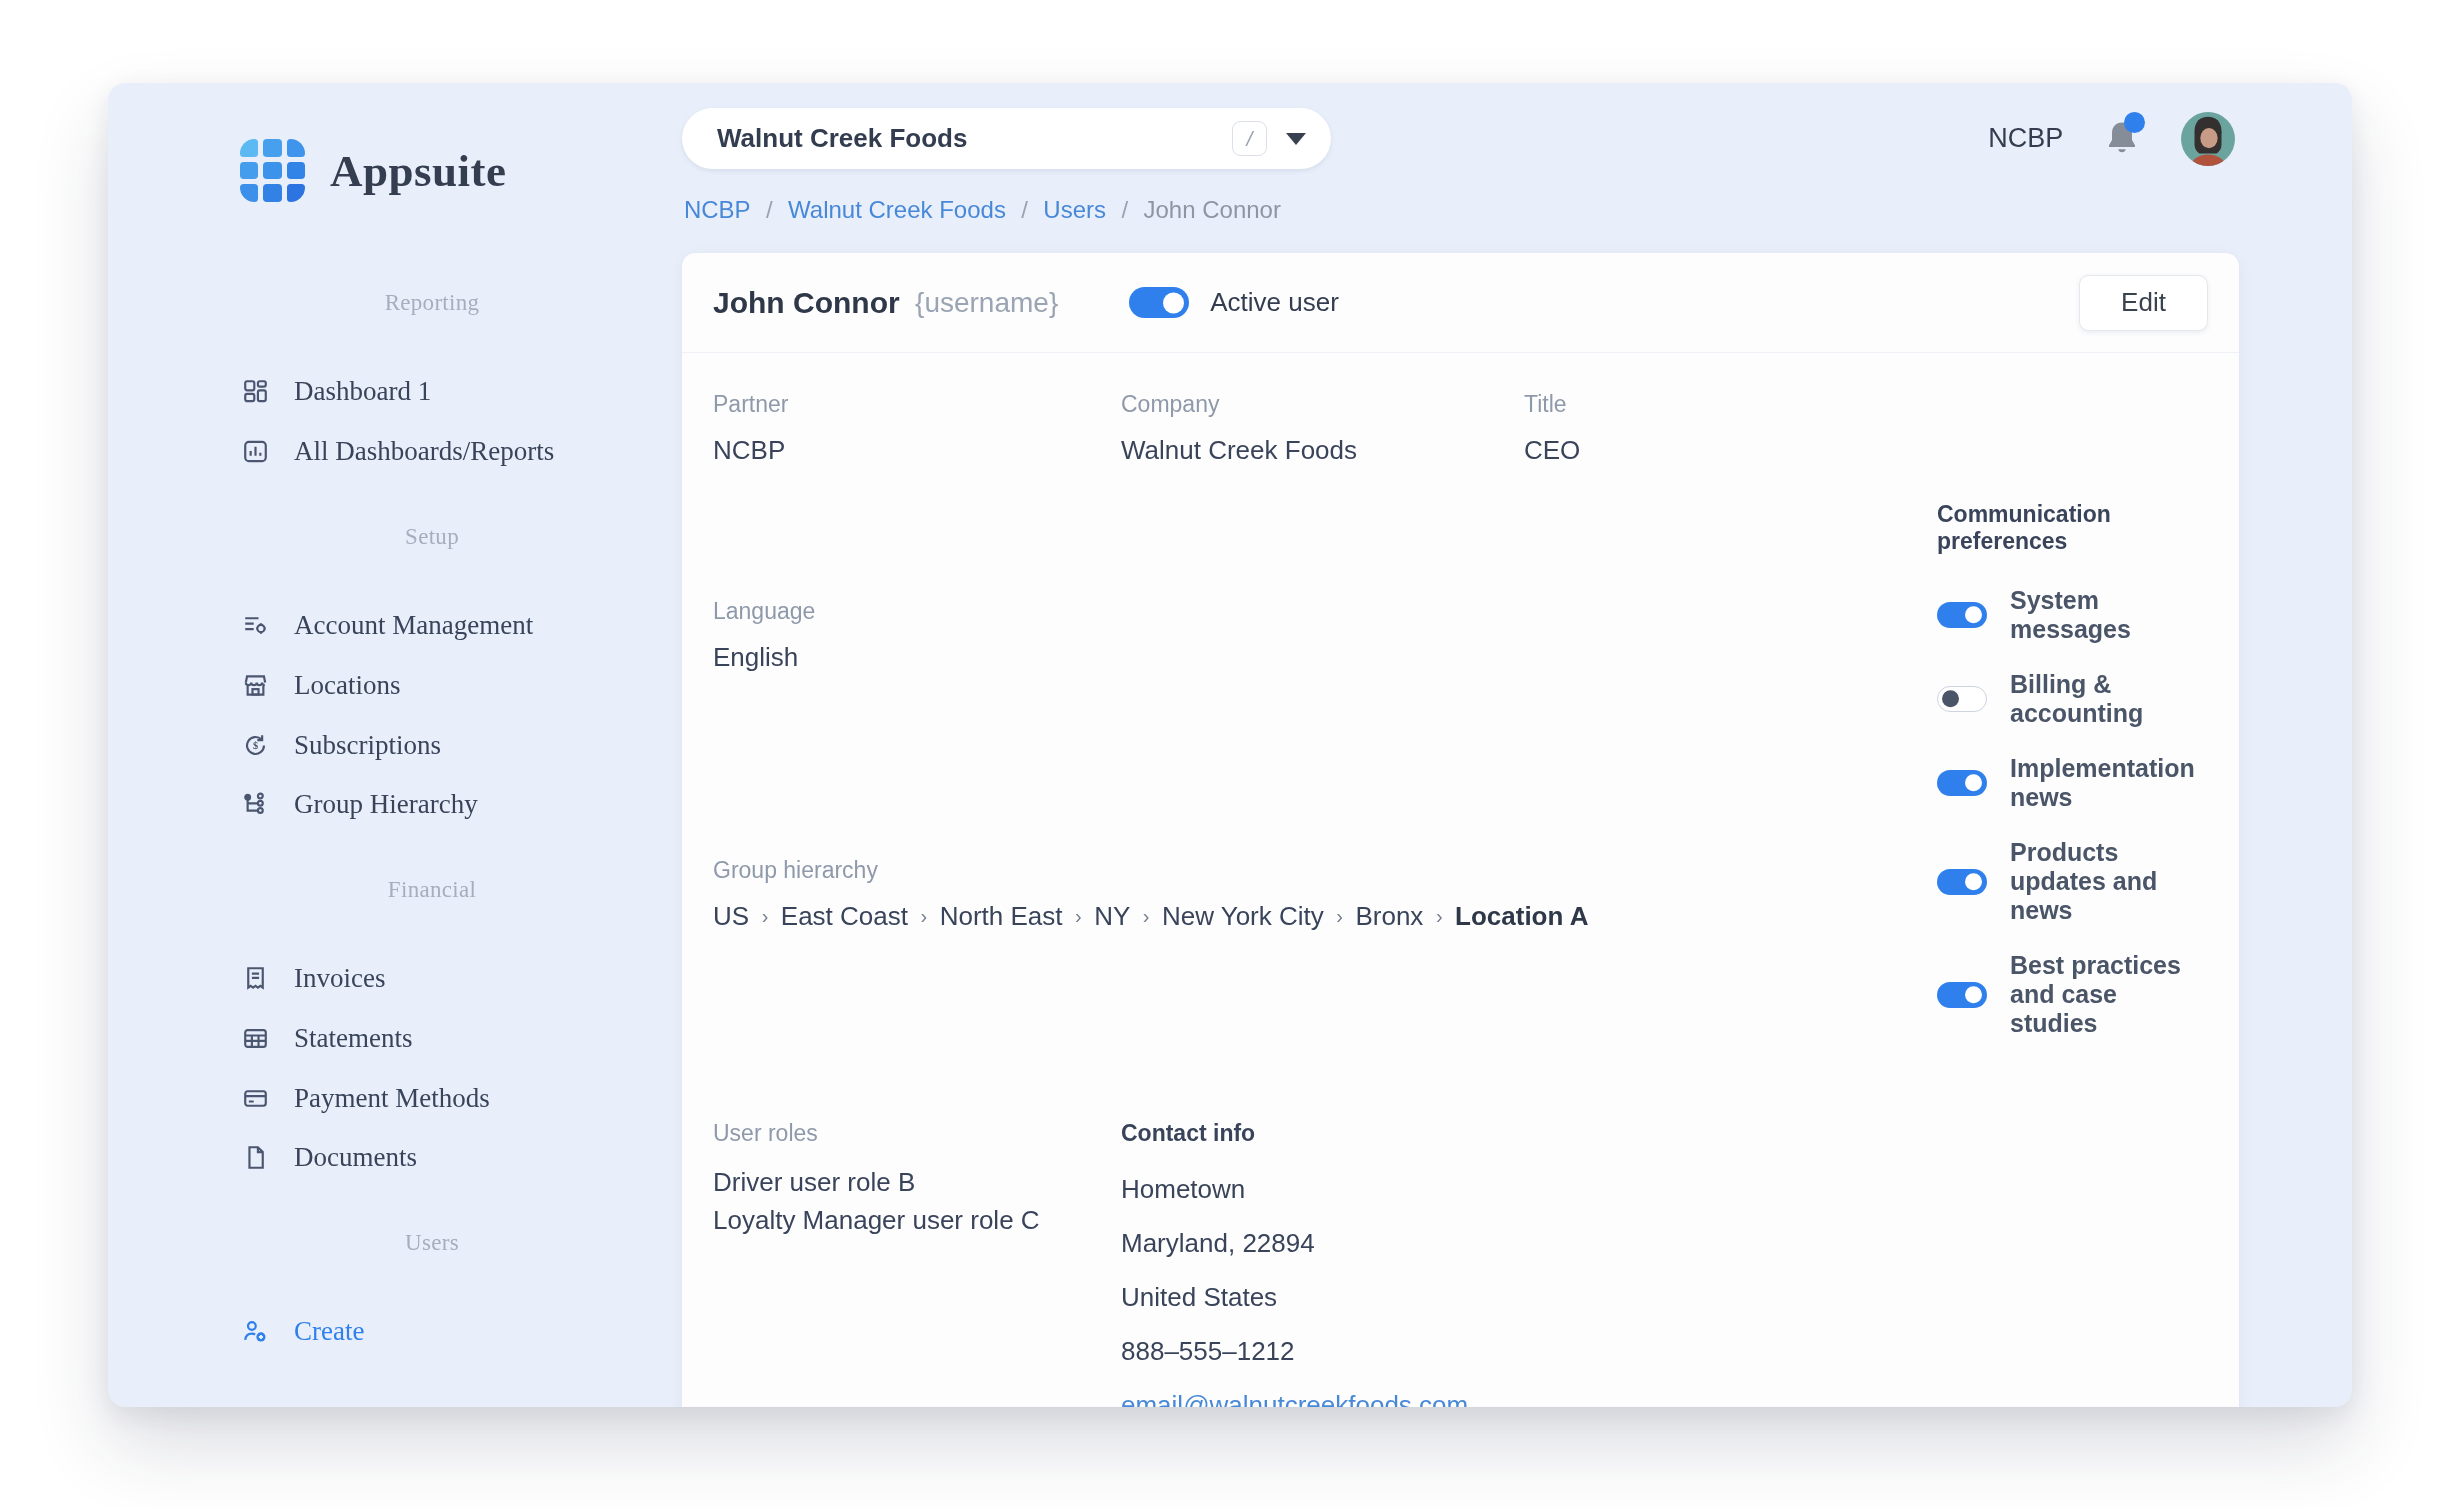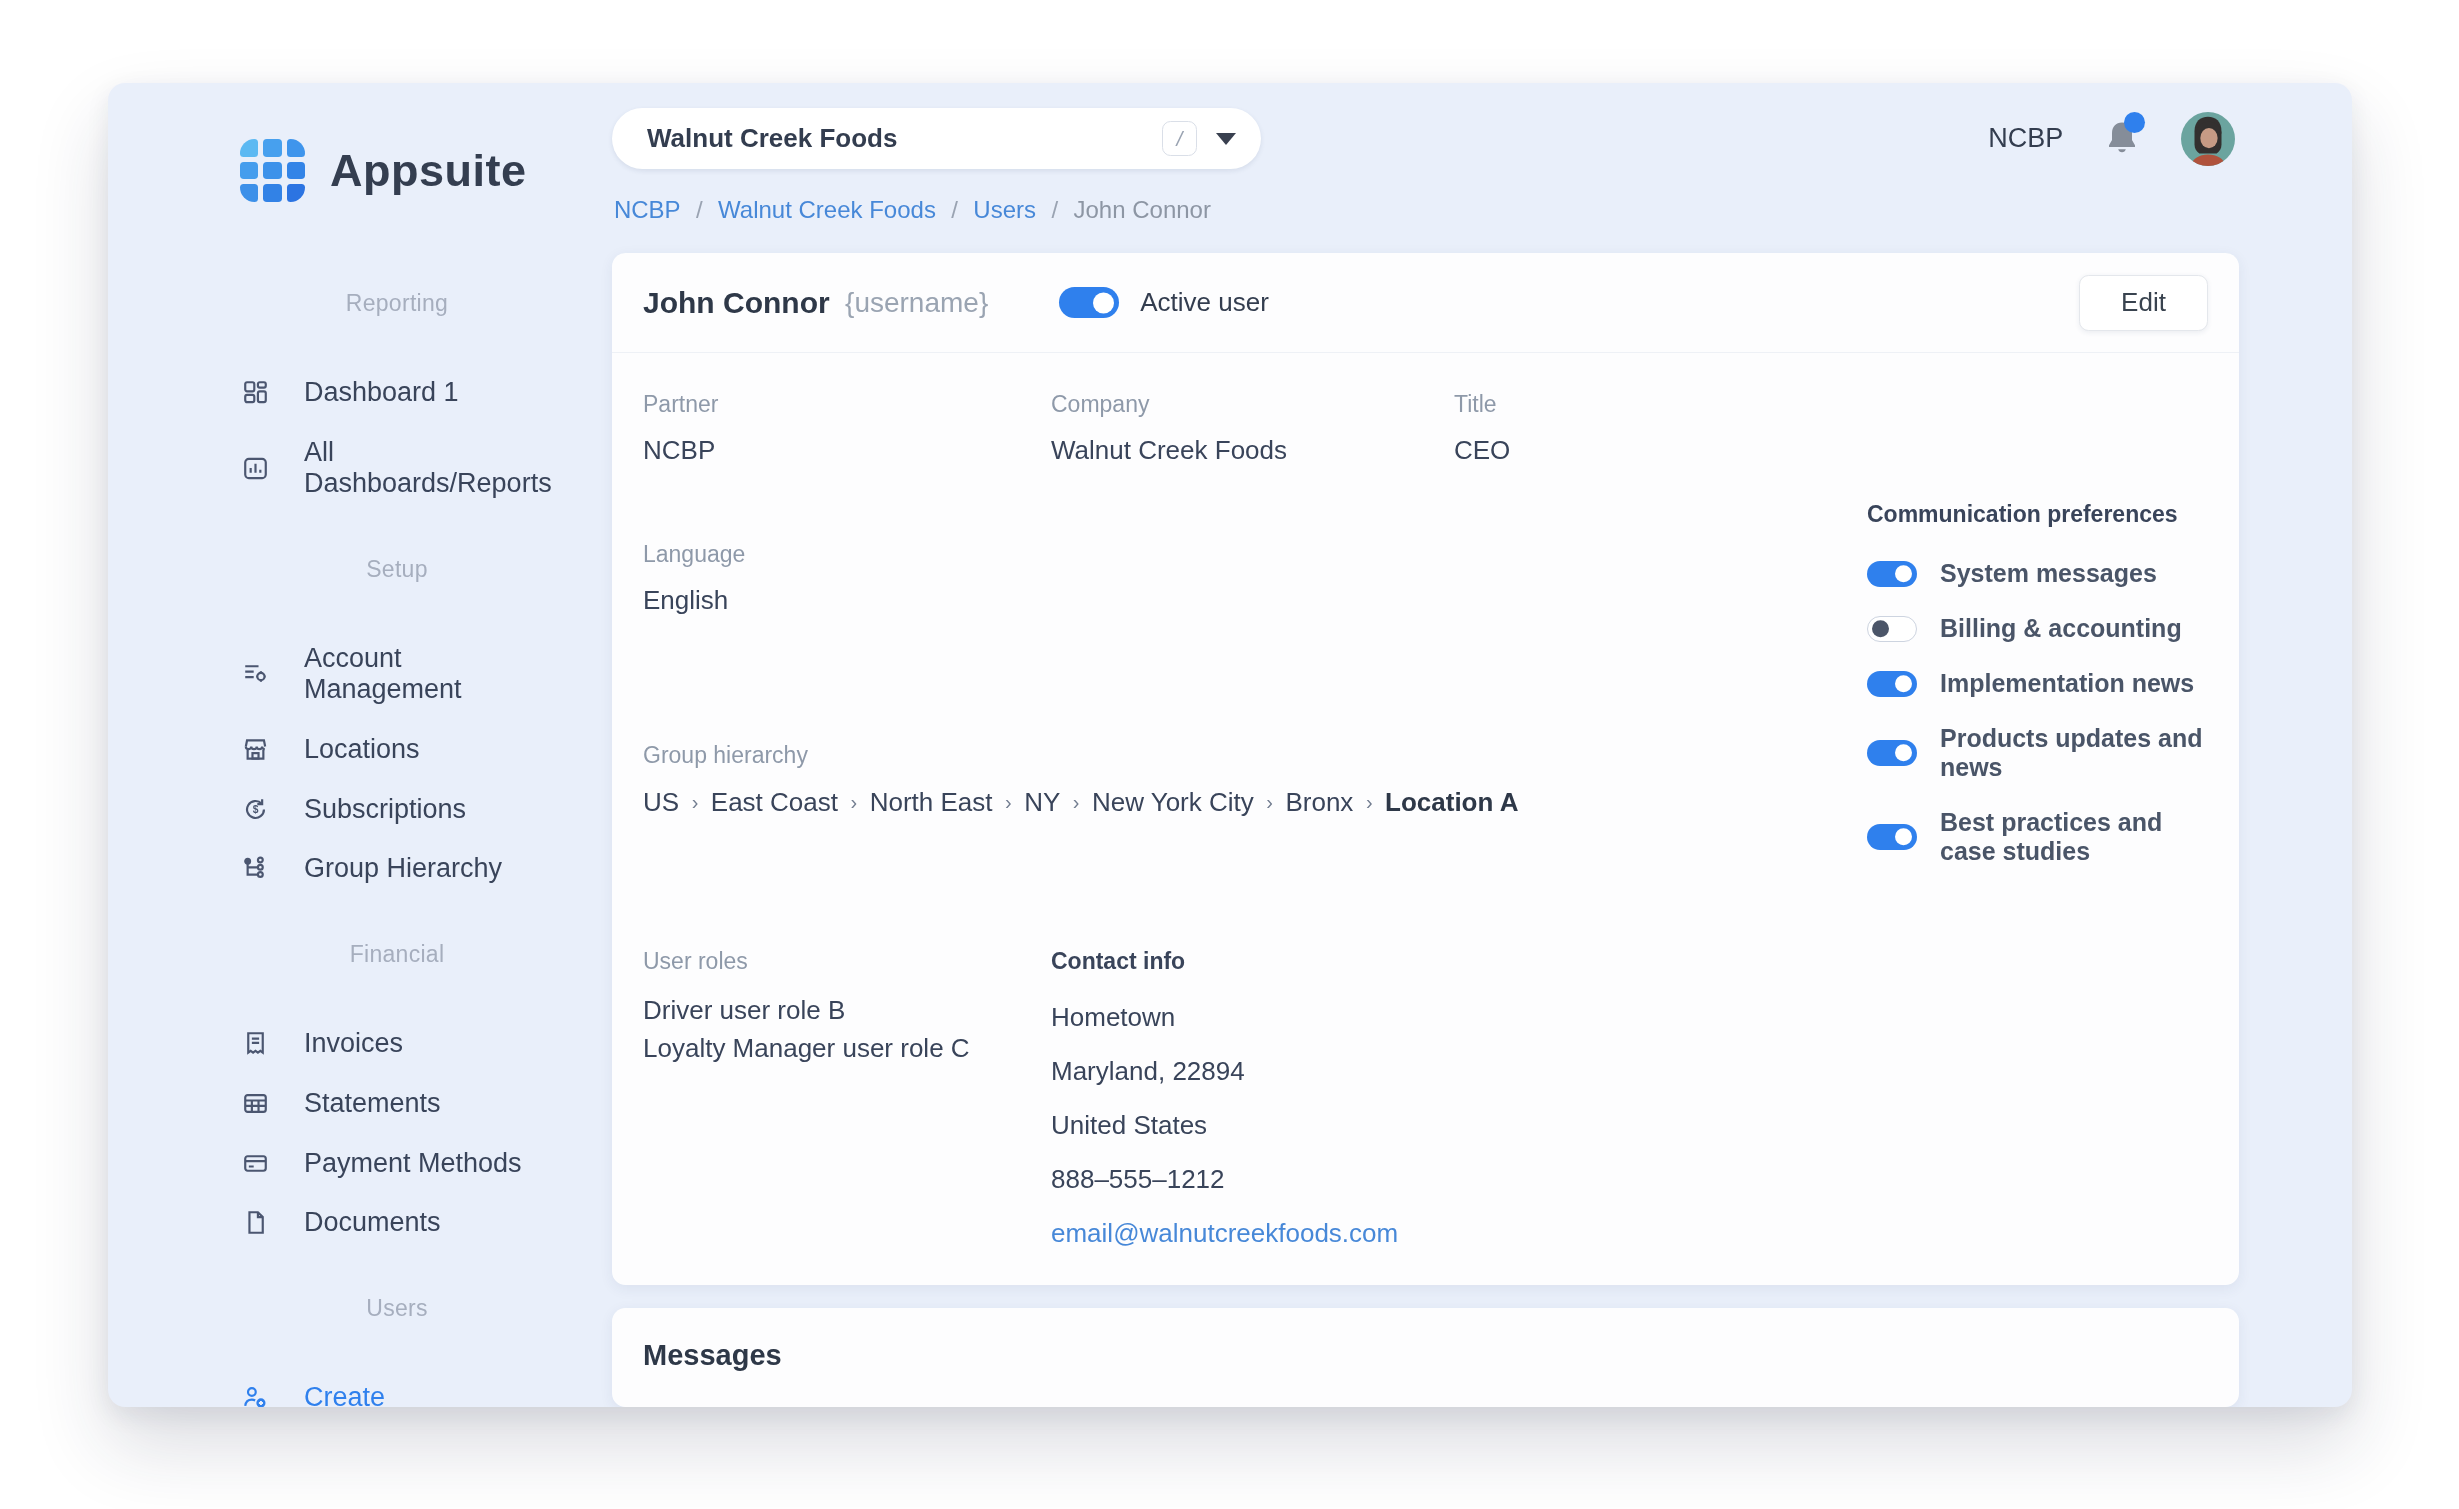--- a/index.html
+++ b/index.html
@@ -32,21 +32,21 @@
   .urlbar {
     position: absolute; left: 50%; top: 50%; transform: translate(-50%,-50%);
     width: 620px; height: 37px; border-radius: 7.7px; background: #e9e9eb;
     display: flex; align-items: center; justify-content: center;
     font-size: 21px; color: #4b4b50; letter-spacing: 0.2px;
   }
 
   .content { flex: 1; display: flex; min-height: 0; }
 
   
-  .sidebar { width: 504px; flex: 0 0 auto; padding: 56px 58px 0 132px; }
+  .sidebar { width: 574px; flex: 0 0 auto; padding: 56px 58px 0 132px; font-family: Liberation Serif, serif; }
   .logo-row { display: flex; align-items: center; gap: 25px; margin-bottom: 88px; }
   .logo-grid {
     width: 65px; height: 63px; display: grid;
     grid-template-columns: repeat(3, 1fr); grid-template-rows: repeat(3, 1fr);
     gap: 4.8px;
   }
   .logo-grid i { border-radius: 3.8px; display: block; }
   .logo-grid i:nth-child(1){ background:#5cb9f2; border-top-left-radius: 15.4px; }
   .logo-grid i:nth-child(2){ background:#47a0ee; }
   .logo-grid i:nth-child(3){ background:#3f95ec; border-top-right-radius: 15.4px; }
@@ -56,21 +56,21 @@
   .logo-grid i:nth-child(7){ background:#3c90e9; border-bottom-left-radius: 15.4px; }
   .logo-grid i:nth-child(8){ background:#3282e6; }
   .logo-grid i:nth-child(9){ background:#2c74e2; border-bottom-right-radius: 15.4px; }
   .logo-text { font-size: 45px; font-weight: bold; color: #343e50; letter-spacing: 0.5px; }
 
   .nav-section { margin-bottom: 42px; }
   .section-head { display: flex; align-items: center; gap: 21px; margin-bottom: 25px; flex-direction: column; }
   .section-title { font-size: 23px; color: #a6aebe; letter-spacing: 0.3px; }
   .section-line { flex: 1; height: 1px; background: #d7dfee; }
   .nav-item {
-    display: flex; align-items: center; gap: 33px;
+    display: flex; align-items: center; gap: 23px;
     padding: 14.4px 0; cursor: pointer;
     font-size: 27px; color: #39445a; font-weight: 500;
   }
   .nav-item .nicon { width: 31px; height: 31px; flex: 0 0 auto; color: #4b5670; display:flex; align-items:center; justify-content:center; }
   .nav-item svg { width: 29px; height: 29px; }
   .nav-item.active { color: #2f80ed; }
   .nav-item.active .nicon { color: #2f80ed; }
 
   
   .main { flex: 1; padding: 25px 113px 0 0; min-width: 0; display: flex; flex-direction: column; }

